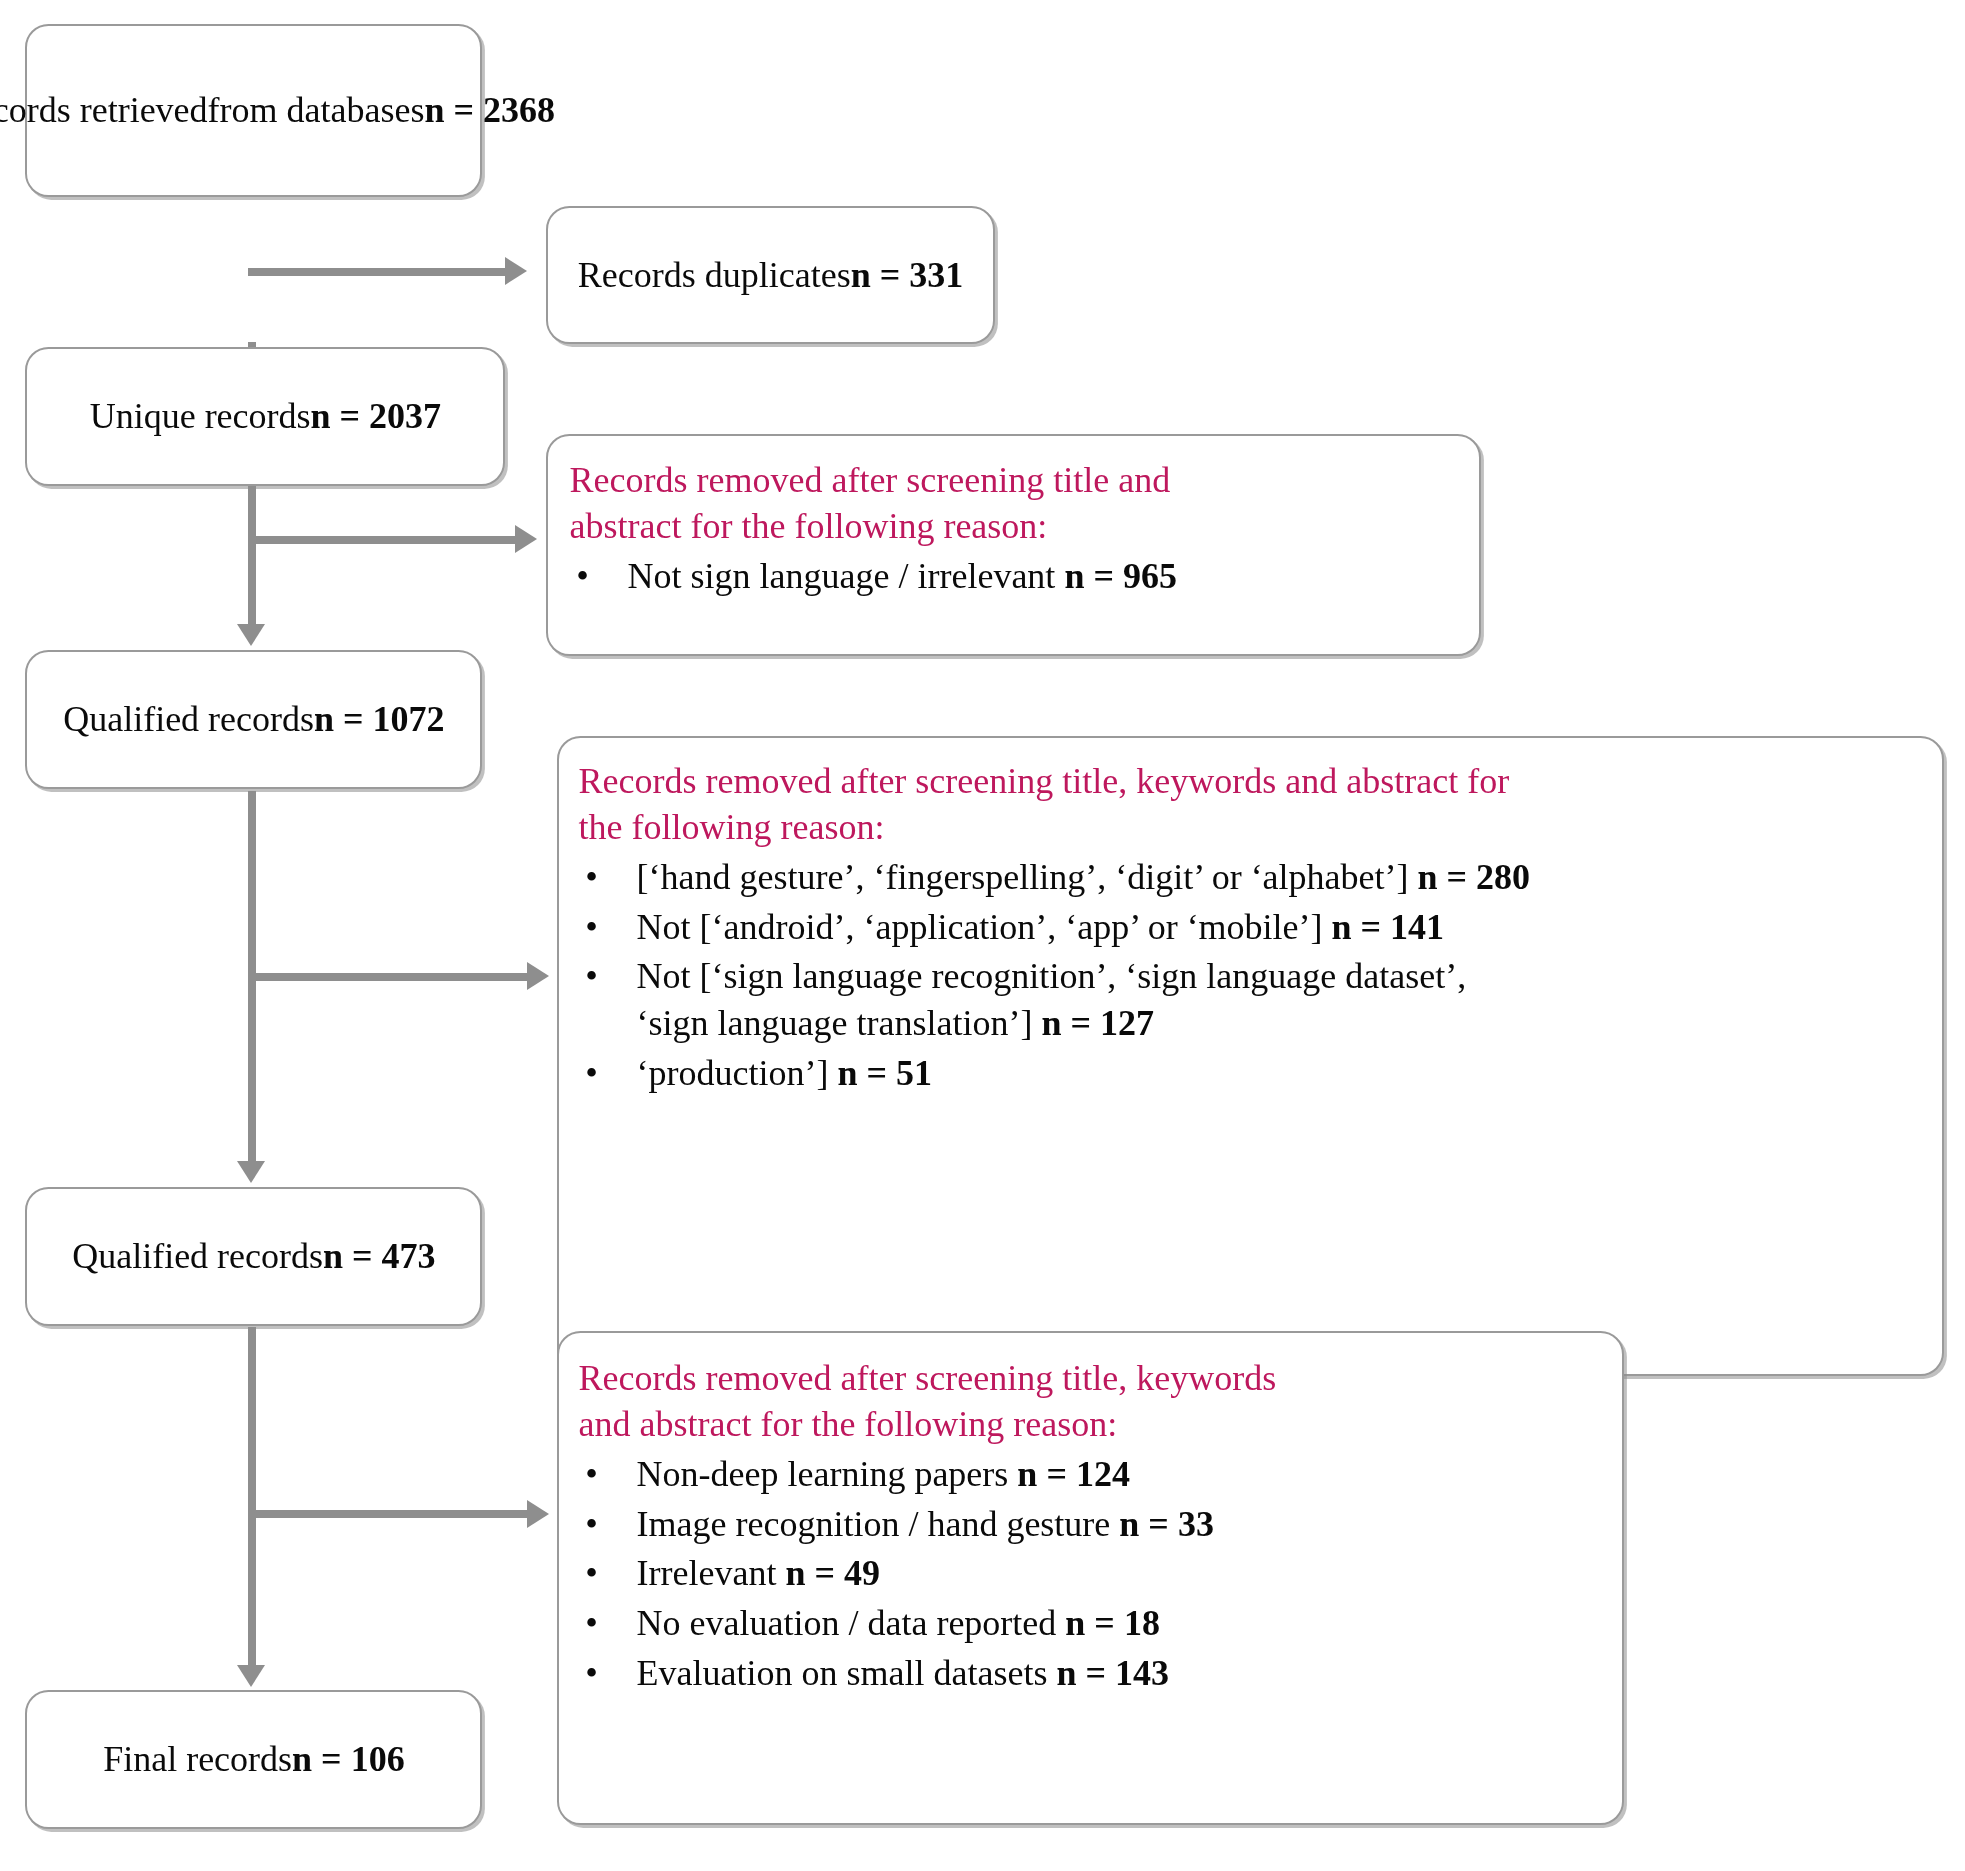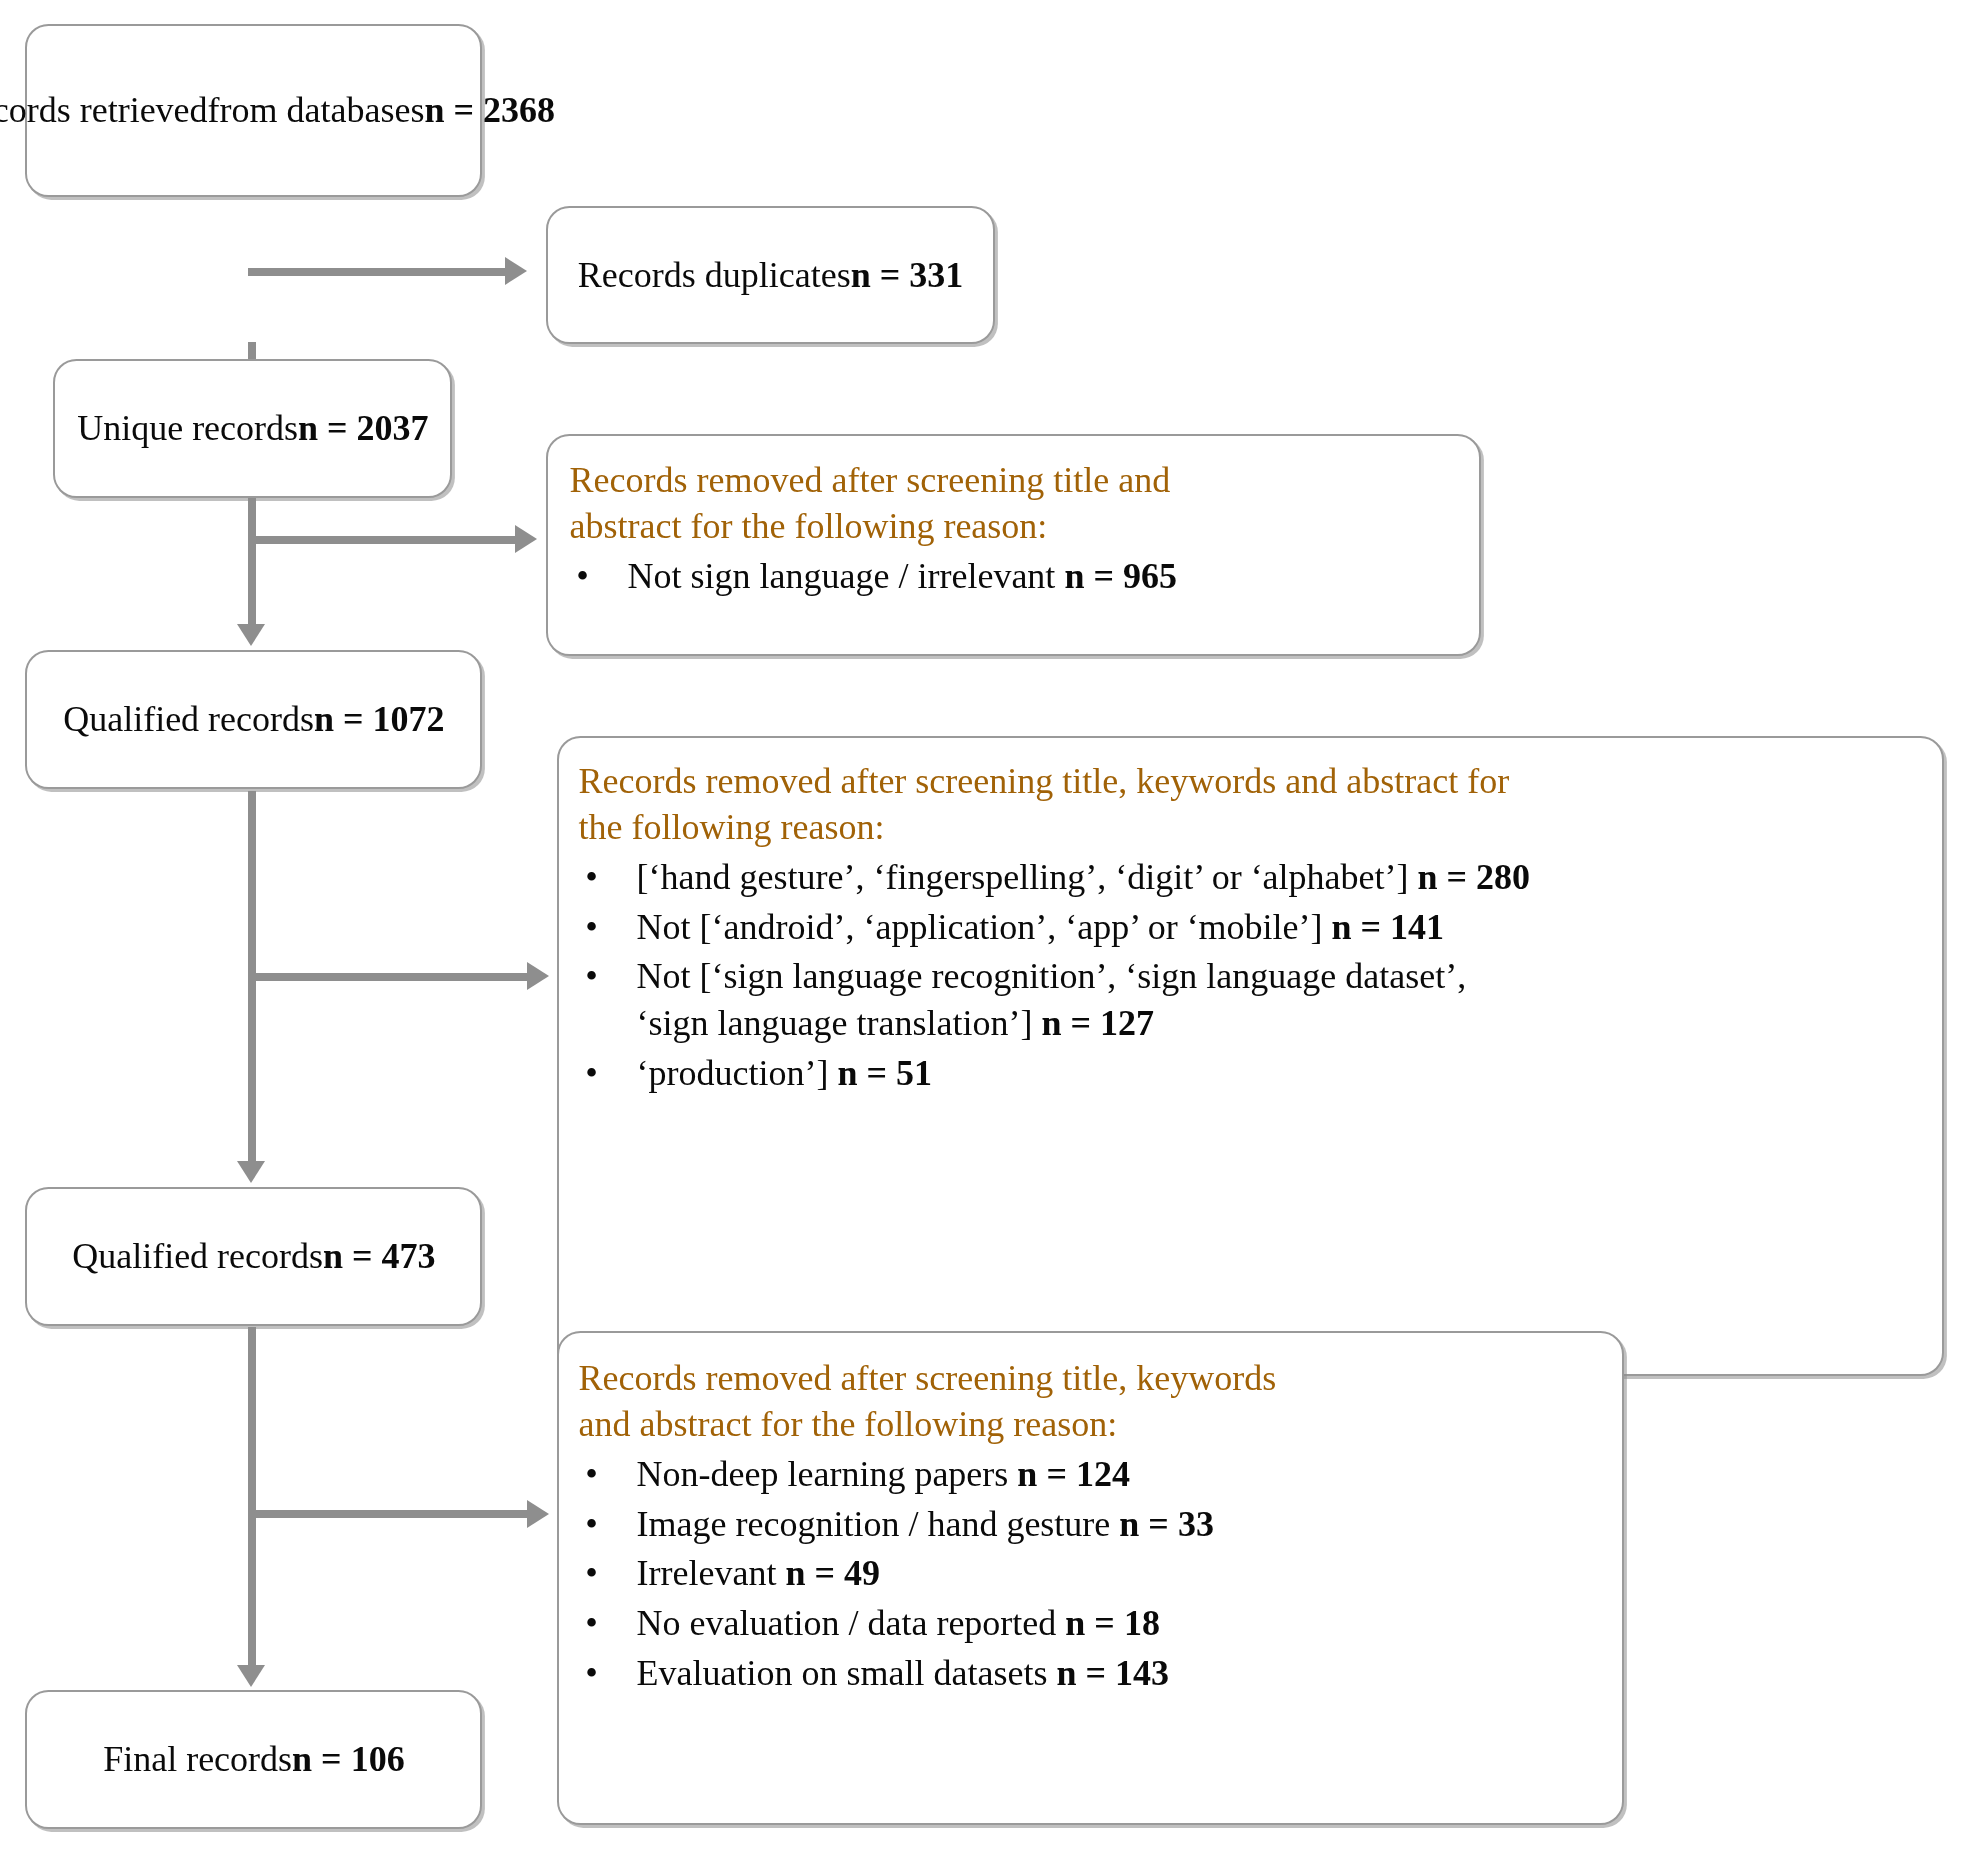--- a/index.html
+++ b/index.html
@@ -37,21 +37,21 @@
   }
   .ln {
     display: block;
     white-space: nowrap;
     font-size: 36px;
     color: #0a0a0a;
   }
   .nval { font-weight: bold; }
   .blockhead {
     font-size: 36px;
-    color: #a16207;
+    color: #be185d;
     line-height: 1.30;
     white-space: nowrap;
   }
   .bullets {
     list-style: none;
     margin: 0;
     padding: 0;
   }
   .bullet {
     position: relative;
@@ -117,21 +117,21 @@
   <div class="arrow-down" style="left:237px; top:1665px;"></div>
   <div class="hline" style="left:248px; top:1510px; width:283px; height:7.8px;"></div>
   <div class="arrow-right" style="left:527px; top:1500px;"></div>
 
   <div class="node node-center" style="left:25.4px; top:24.4px; width:457px; height:173px;">
     <span class="ln">Records retrieved</span>
     <span class="ln">from databases</span>
     <span class="ln nval">n = 2368</span>
   </div>
 
-  <div class="node node-center" style="left:25.4px; top:359px; width:399px; height:139px;margin-left:28px;">
+  <div class="node node-center" style="left:25.4px; top:347px; width:480px; height:139px;">
     <span class="ln">Unique records</span>
     <span class="ln nval">n = 2037</span>
   </div>
 
   <div class="node node-center" style="left:25.4px; top:650px; width:457px; height:139px;">
     <span class="ln">Qualified records</span>
     <span class="ln nval">n = 1072</span>
   </div>
 
   <div class="node node-center" style="left:25.4px; top:1187px; width:457px; height:139px;">

